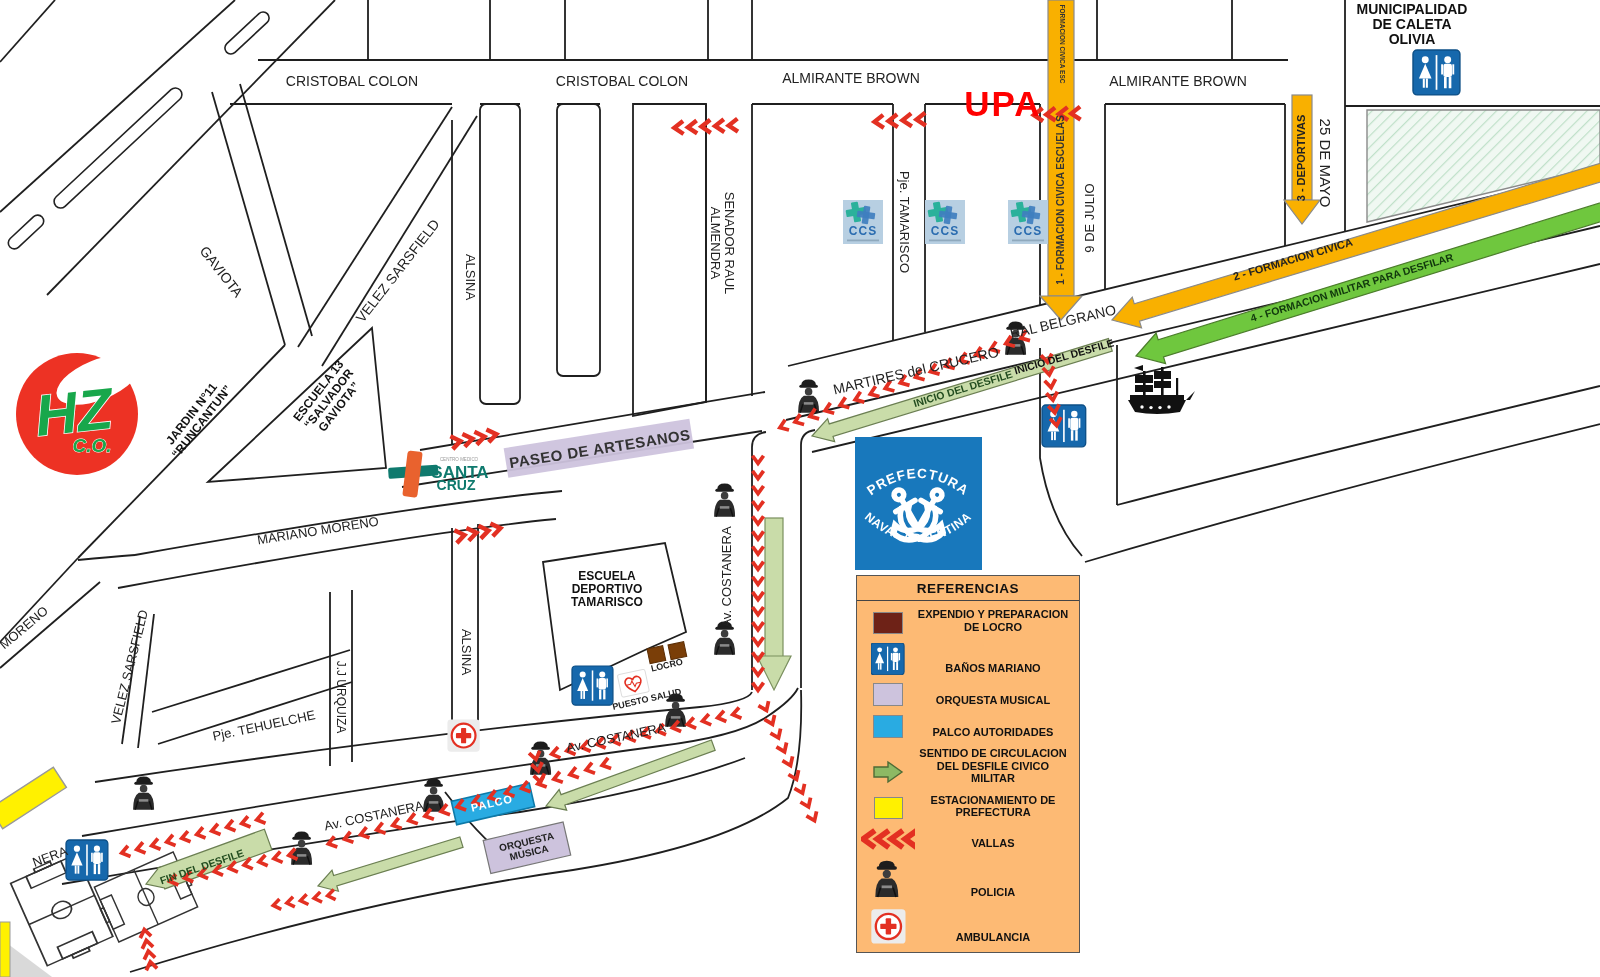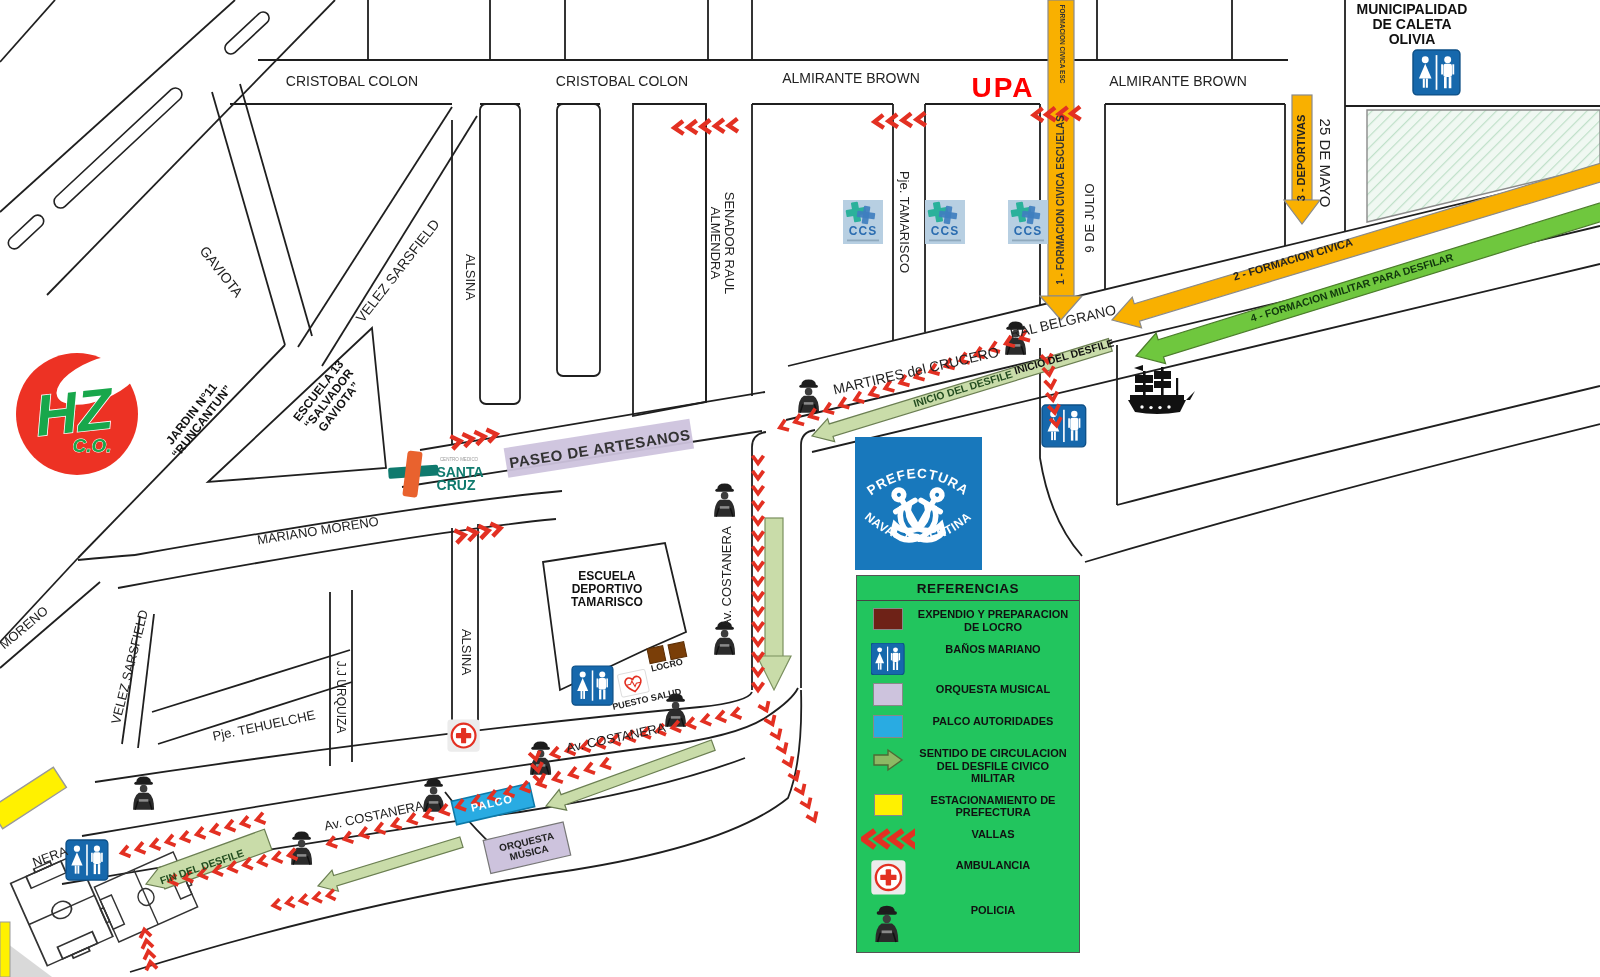--- a/index.html
+++ b/index.html
@@ -4,25 +4,25 @@
 <style>
   html,body{margin:0;padding:0;background:#fff;}
   #stage{position:relative;width:1600px;height:977px;background:#fff;overflow:hidden;
          font-family:"Liberation Sans",sans-serif;}
   #mapsvg{position:absolute;left:0;top:0;z-index:1;}
   .lbl{position:absolute;z-index:3;white-space:nowrap;color:#222;text-align:center;
        transform:translate(-50%,-50%) rotate(var(--r,0deg));line-height:1.08;}
   .lbl div{white-space:nowrap;}
   .b{font-weight:bold;}
   #legend{position:absolute;left:856px;top:575px;width:222px;height:376px;z-index:4;
-          background:#22c55e;border:1.6px solid #555;display:flex;flex-direction:column;}
+          background:#fdba74;border:1.6px solid #555;display:flex;flex-direction:column;}
   #legend .ttl{font-weight:bold;font-size:13.5px;text-align:center;padding:5px 0 4px 0;
           border-bottom:1.6px solid #444;letter-spacing:.5px;color:#111;}
   #legend .rows{flex:1;display:flex;flex-direction:column;justify-content:space-around;padding:3px 4px 4px 4px;}
-  .lrow{display:flex;align-items:flex-start;}
+  .lrow{display:flex;align-items:flex-end;}
   .lrow .ic{width:54px;display:flex;justify-content:center;align-items:center;flex:none;}
   .lrow .tx{flex:1;text-align:center;font-weight:bold;font-size:11px;color:#111;line-height:1.15;padding-right:4px;}
   .sw{display:inline-block;border:1px solid #888;}
 </style>
 </head>
 <body>
 
 <div id="stage">
 
 <svg id="mapsvg" width="1600" height="977" viewBox="0 0 1600 977">
@@ -457,21 +457,21 @@
         <use href="#chv" transform="translate(304.0,900.0) rotate(170.0) scale(0.8)"></use>
         <use href="#chv" transform="translate(290.4,902.4) rotate(170.0) scale(0.8)"></use>
         <use href="#chv" transform="translate(276.8,904.8) rotate(170.0) scale(0.8)"></use>
       </g>
 </svg>
 
 <div class="lbl" style="left:352px;top:82px;font-size:14px">CRISTOBAL COLON</div>
 <div class="lbl" style="left:622px;top:82px;font-size:14px">CRISTOBAL COLON</div>
 <div class="lbl" style="left:851px;top:79px;font-size:14px">ALMIRANTE BROWN</div>
 <div class="lbl" style="left:1178px;top:82px;font-size:14px">ALMIRANTE BROWN</div>
-<div class="lbl b" style="left:1003px;top:88px;font-size:28px;color:#FF0000;letter-spacing:2px">UPA</div>
+<div class="lbl b" style="left:1003px;top:104px;font-size:35px;color:#FF0000;letter-spacing:2px">UPA</div>
 
 <div class="lbl b" style="left:1412px;top:25px;font-size:14px;color:#111">
   <div>MUNICIPALIDAD</div>
       <div>DE CALETA</div>
       <div>OLIVIA</div>
 </div>
 
 <div class="lbl" style="left:221px;top:272px;--r:52deg;font-size:14px">GAVIOTA</div>
 <div class="lbl" style="left:398px;top:271px;--r:-52deg;font-size:14px">VELEZ SARSFIELD</div>
 <div class="lbl" style="left:470px;top:277px;--r:90deg;font-size:13px">ALSINA</div>
@@ -533,21 +533,21 @@
 <div class="lbl b" style="left:1062px;top:44px;--r:90deg;font-size:6.5px;color:#333">FORMACION CIVICA ESC</div>
 <div class="lbl b" style="left:1293px;top:260px;--r:-16.5deg;font-size:11px;color:#222">2 - FORMACION CIVICA</div>
 <div class="lbl b" style="left:1302px;top:158px;--r:-90deg;font-size:11px;color:#222">3 - DEPORTIVAS</div>
 <div class="lbl b" style="left:1352px;top:288px;--r:-17deg;font-size:10.5px;color:#11380d">4 - FORMACION MILITAR PARA DESFILAR</div>
 
 <div class="lbl b" style="left:863px;top:231px;font-size:12px;color:#2a6cb0;letter-spacing:1px">CCS</div>
 <div class="lbl b" style="left:945px;top:231px;font-size:12px;color:#2a6cb0;letter-spacing:1px">CCS</div>
 <div class="lbl b" style="left:1028px;top:231px;font-size:12px;color:#2a6cb0;letter-spacing:1px">CCS</div>
 
 <div class="lbl" style="left:459px;top:460px;font-size:4.5px;color:#999">CENTRO MEDICO</div>
-<div class="lbl b" style="left:460px;top:473px;font-size:14px;color:#0F7A6E">SANTA</div>
+<div class="lbl b" style="left:460px;top:473px;font-size:17px;color:#0F7A6E">SANTA</div>
 <div class="lbl b" style="left:456px;top:486px;font-size:14px;color:#0F7A6E">CRUZ</div>
 
 <div id="legend">
   <div class="ttl">REFERENCIAS</div>
   <div class="rows">
     <div class="lrow">
       <span class="ic">
             <span class="sw" style="width:28px;height:20px;background:#6E2217"></span>
           </span>
       <span class="tx">EXPENDIO Y PREPARACION DE LOCRO</span>
@@ -592,30 +592,30 @@
         <use href="#chv" transform="translate(8,11) rotate(180) scale(1.3)"></use>
         <use href="#chv" transform="translate(22,11) rotate(180) scale(1.3)"></use>
         <use href="#chv" transform="translate(36,11) rotate(180) scale(1.3)"></use>
         <use href="#chv" transform="translate(50,11) rotate(180) scale(1.3)"></use>
             </svg>
           </span>
       <span class="tx">VALLAS</span>
     </div>
     <div class="lrow">
       <span class="ic">
+            <svg width="30" height="40">
+              <use href="#police" transform="scale(1.15)"></use>
+            </svg>
+          </span>
+      <span class="tx">POLICIA</span>
+    </div>
+    <div class="lrow">
+      <span class="ic">
             <svg width="36" height="36">
               <use href="#amb" transform="translate(4,4) scale(0.9)"></use>
             </svg>
           </span>
       <span class="tx">AMBULANCIA</span>
     </div>
-    <div class="lrow">
-      <span class="ic">
-            <svg width="30" height="40">
-              <use href="#police" transform="scale(1.15)"></use>
-            </svg>
-          </span>
-      <span class="tx">POLICIA</span>
-    </div>
   </div>
 </div>
 
 </div>
 
 </body></html>

